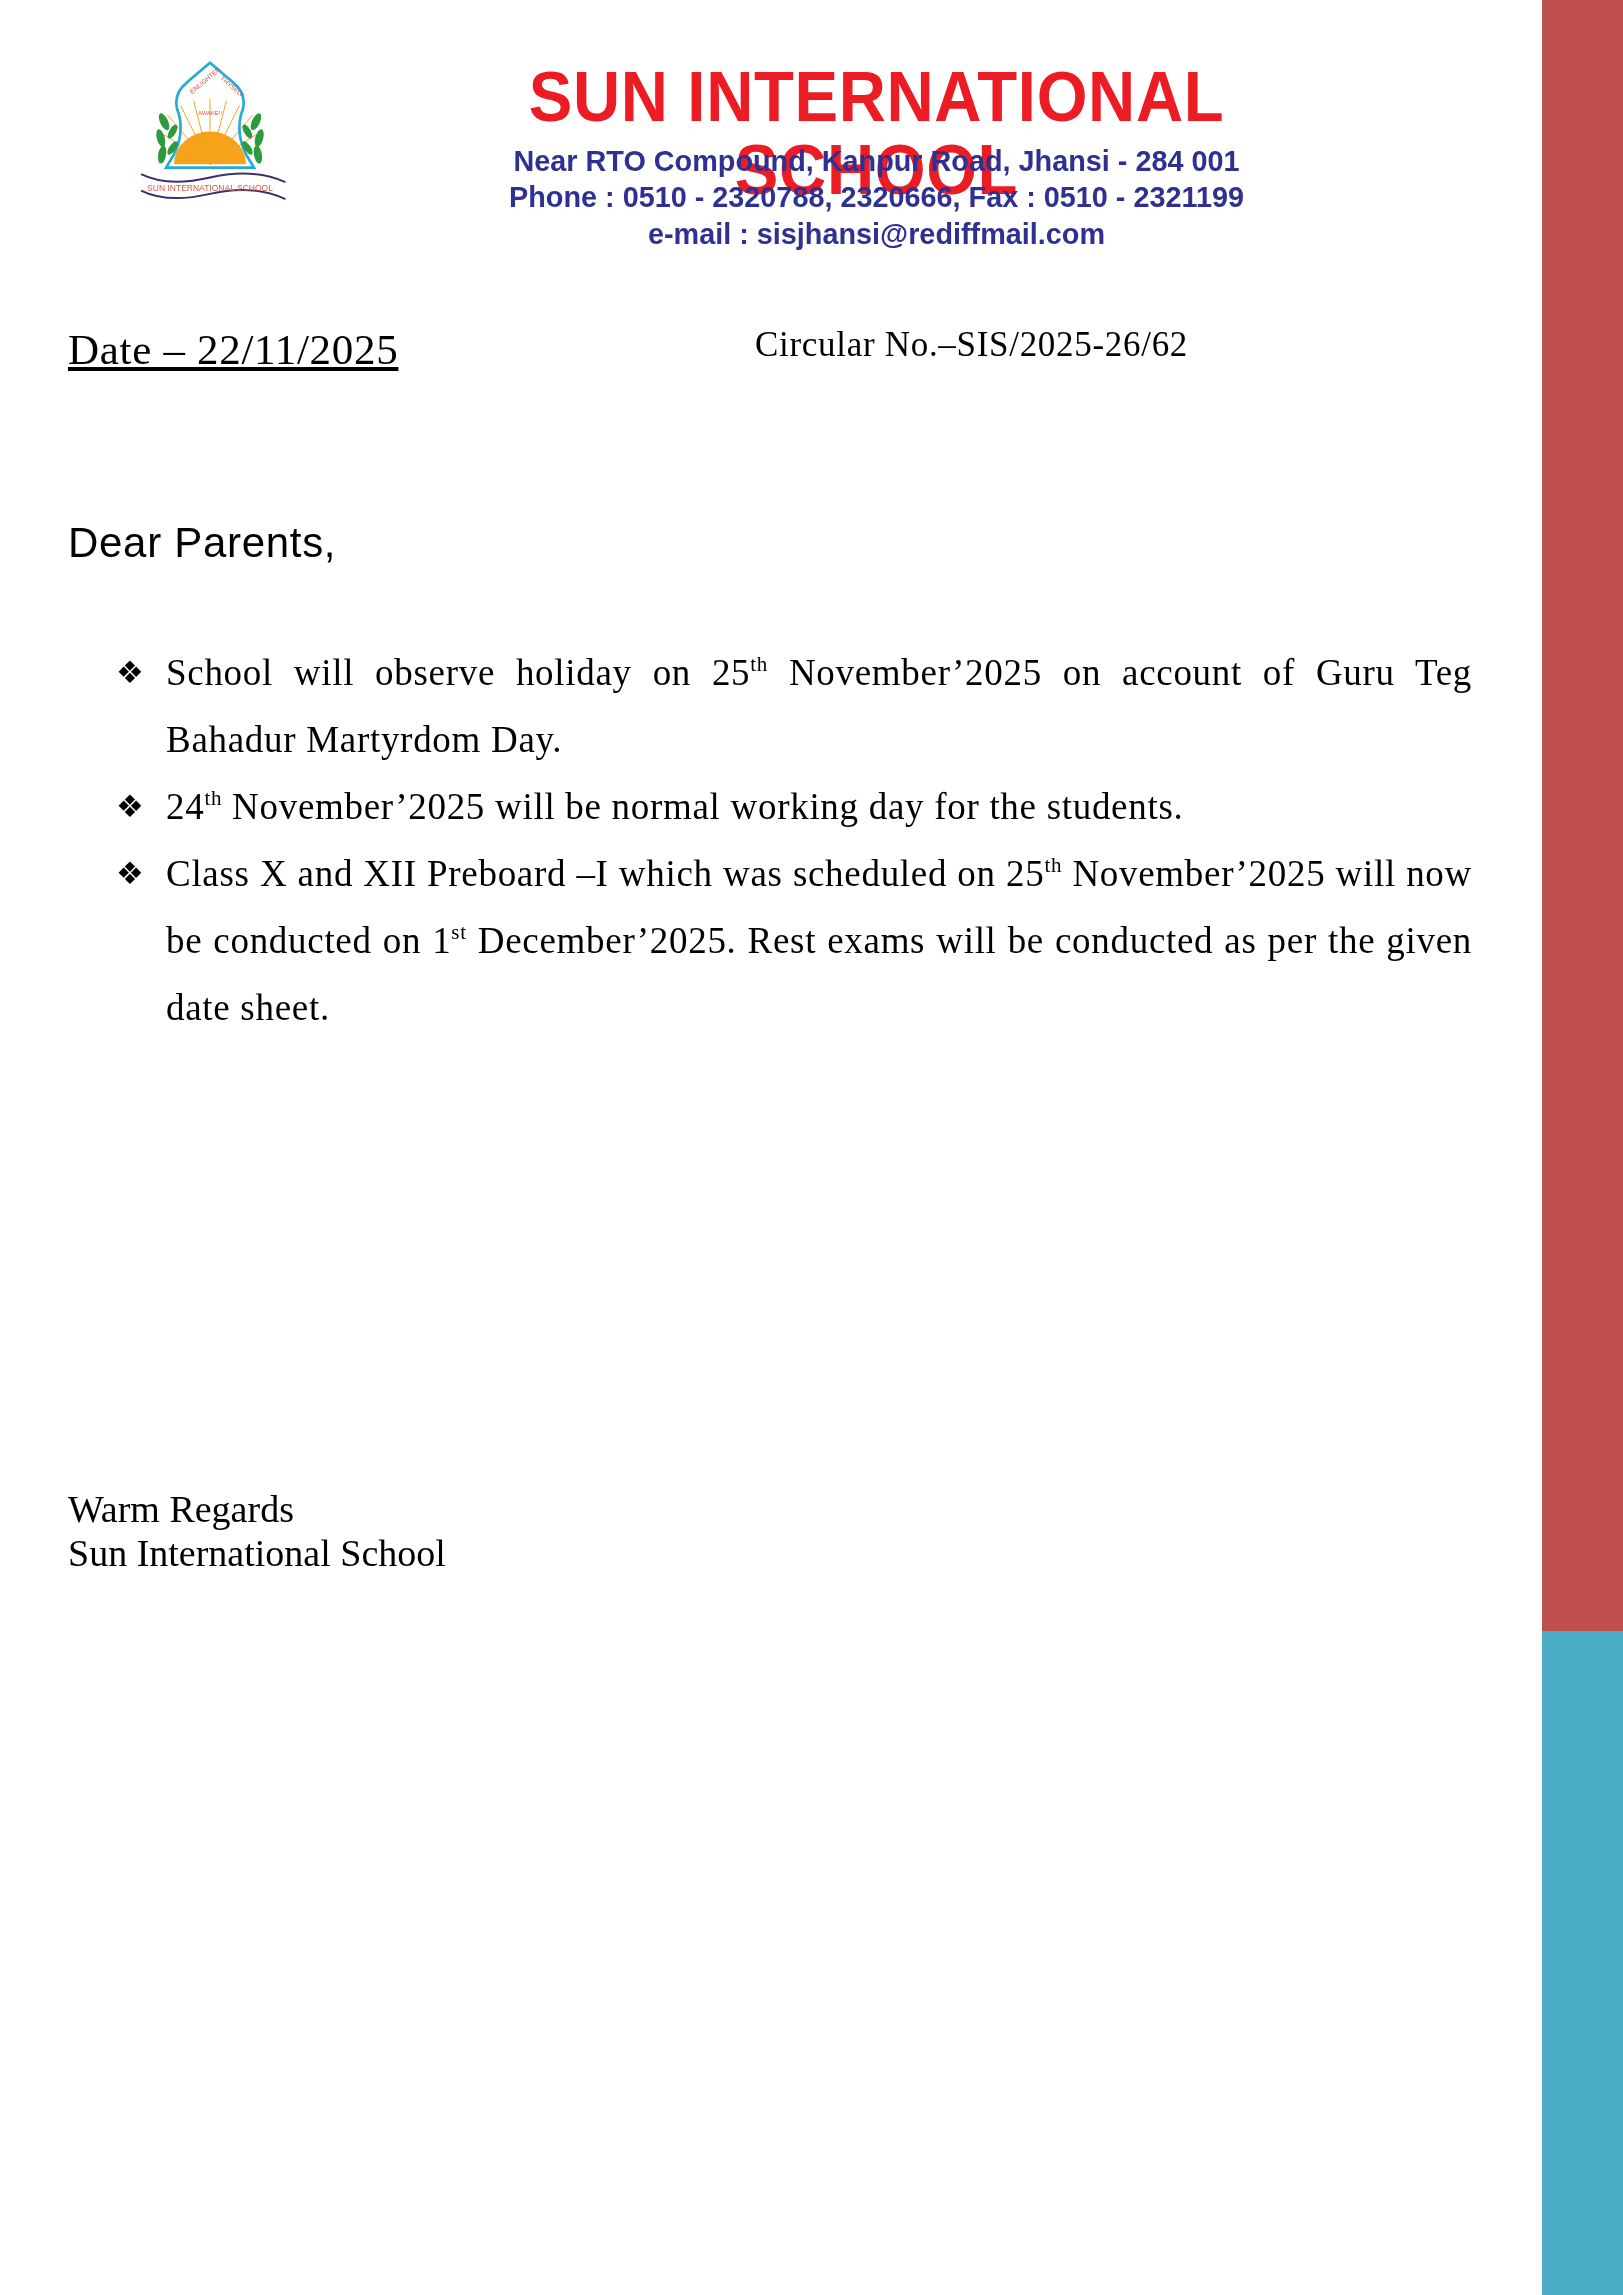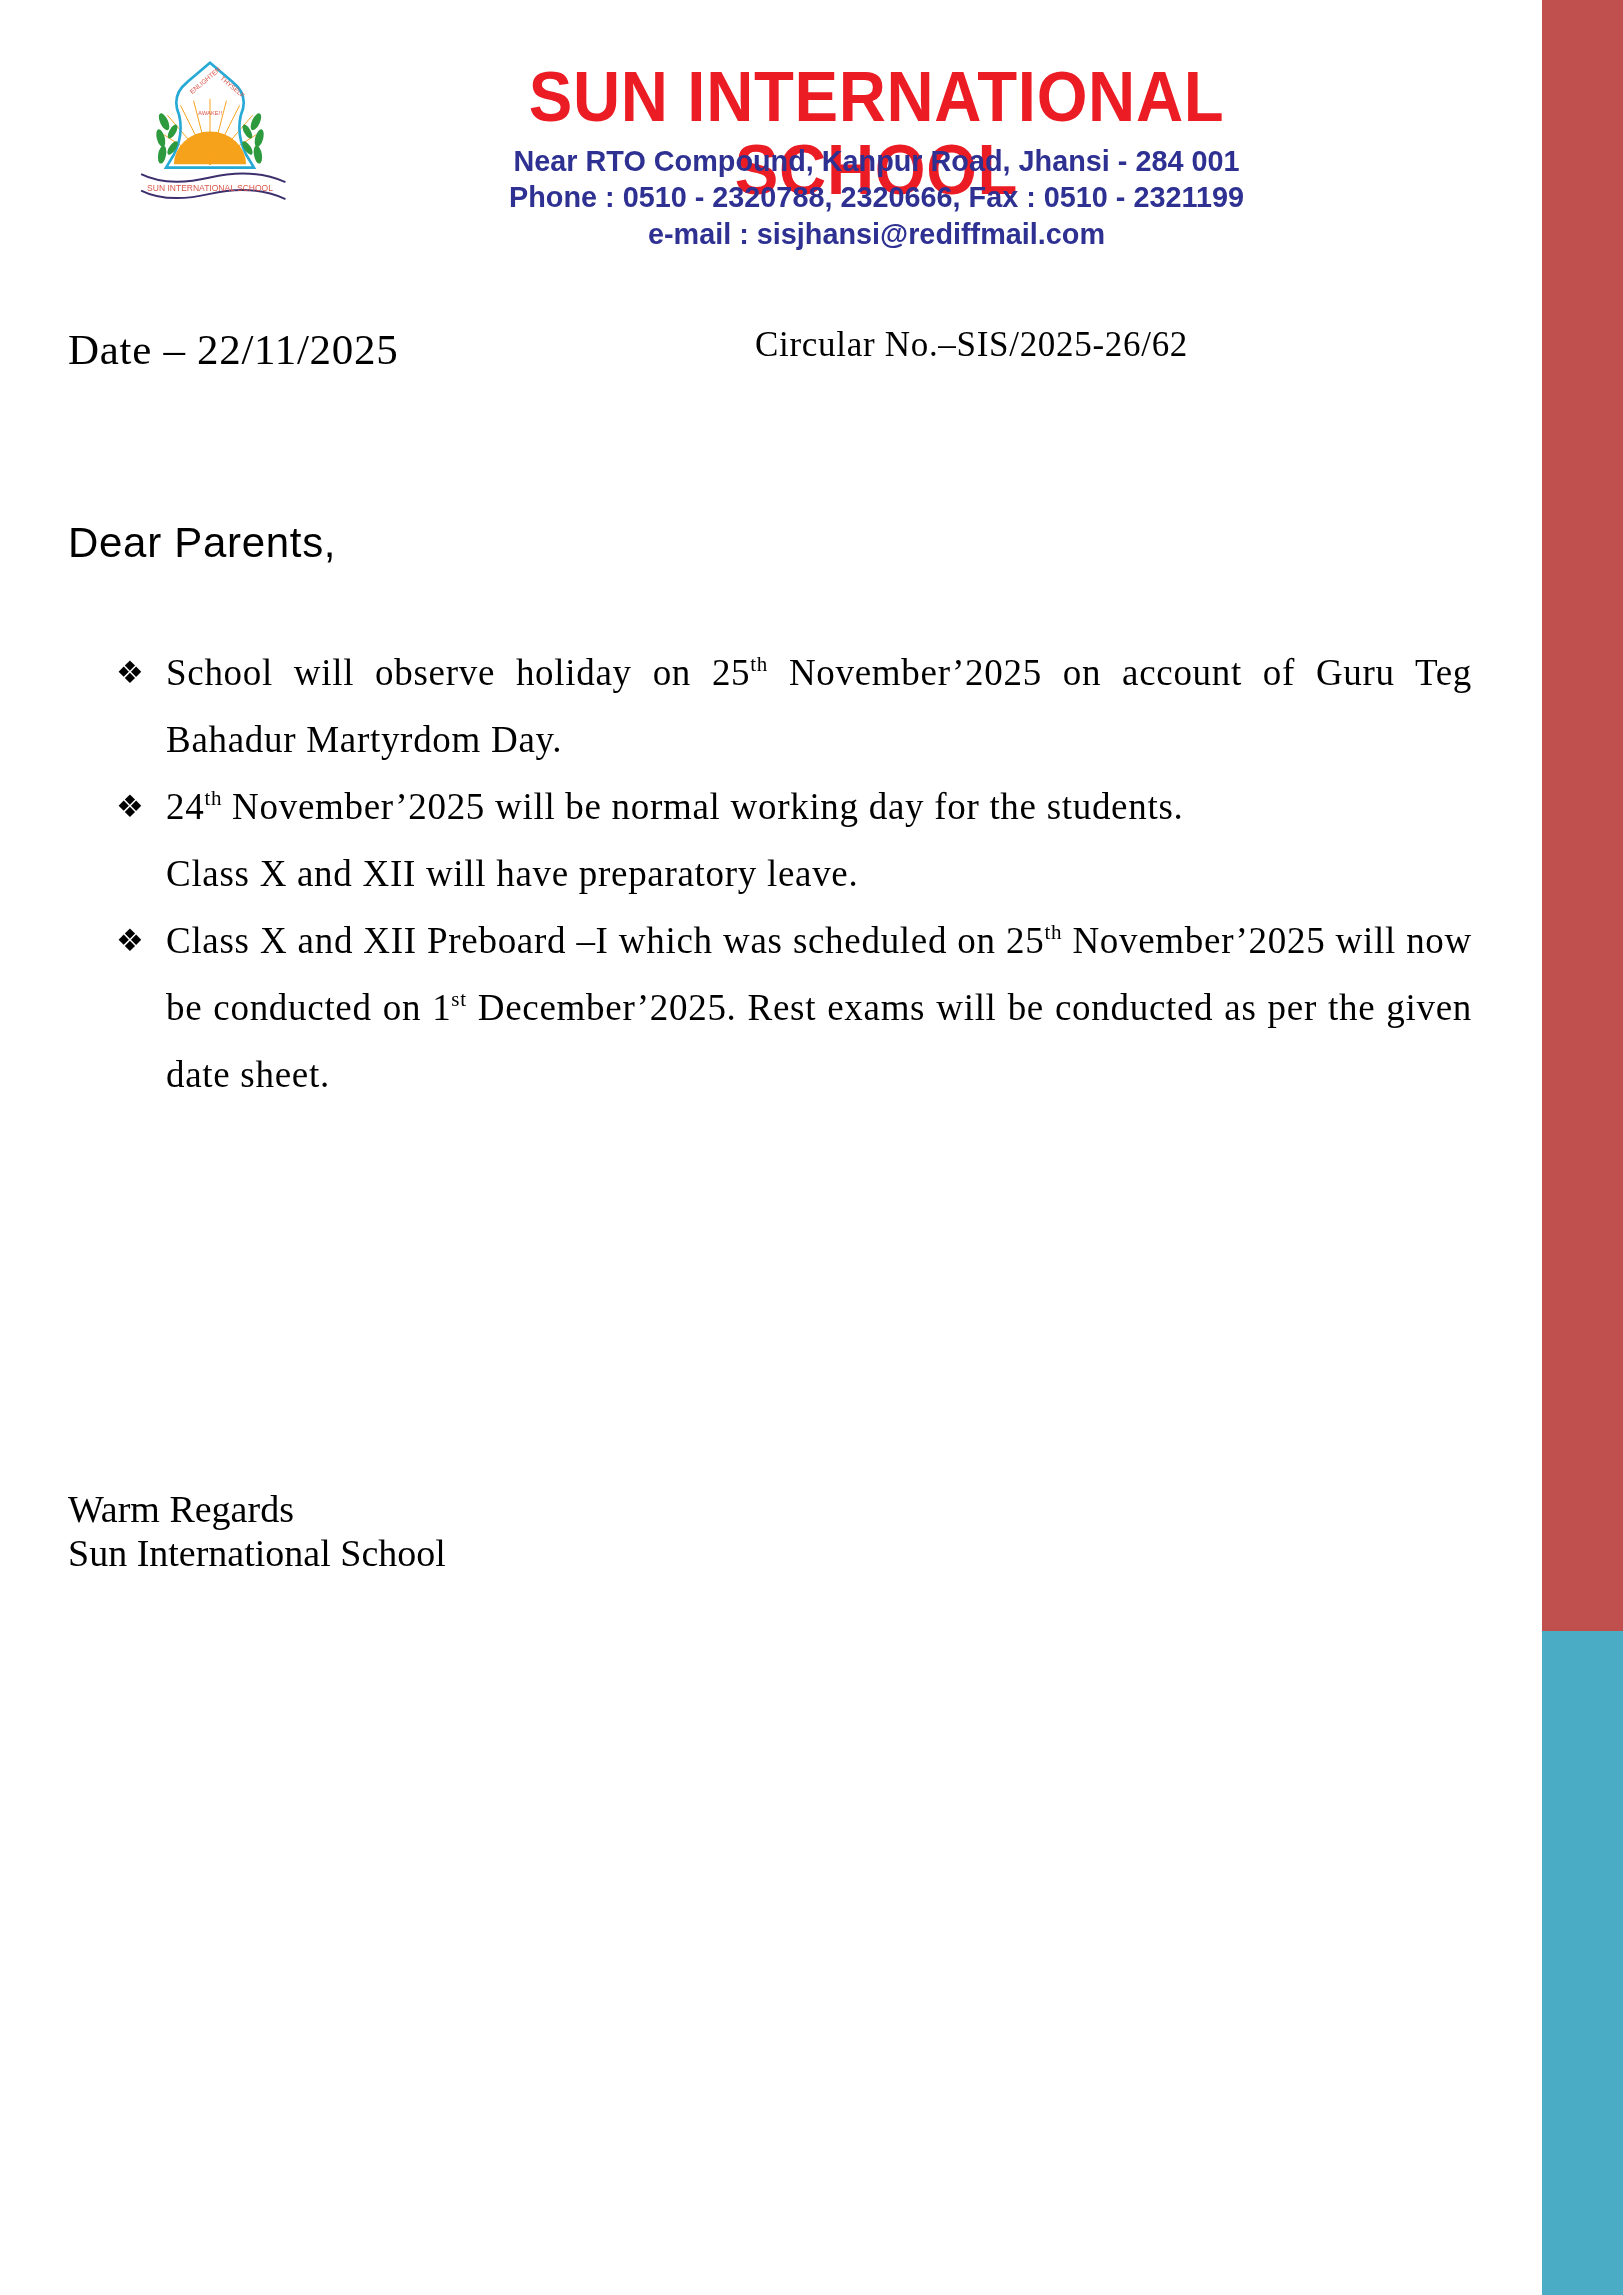--- a/index.html
+++ b/index.html
@@ -12,21 +12,21 @@
   .logo { position: absolute; left: 128px; top: 43px; width: 164px; height: 164px; }
   .school-name { position: absolute; left: 366px; top: 60px; width: 1021px; text-align: center;
     font-family: "Liberation Sans", sans-serif; font-weight: bold; font-size: 71px; line-height: 73px;
     color: #ec1c24; letter-spacing: 0.7px; transform: scaleX(0.92); transform-origin: center; }
   .addr { position: absolute; left: 366px; width: 1021px; text-align: center;
     font-family: "Liberation Sans", sans-serif; font-weight: bold; font-size: 30px; line-height: 35px; color: #2e3192; transform: scaleX(0.96); }
   .addr1 { top: 143px; }
   .addr2 { top: 179px; }
   .addr3 { top: 216px; }
 
-  .date { position: absolute; left: 68px; top: 325px; font-size: 43px; font-family: "Liberation Serif", serif; letter-spacing: 0.7px; }
+  .date { position: absolute; left: 68px; top: 325px; font-size: 43px; font-family: "Liberation Serif", serif; letter-spacing: 0.7px; text-decoration: underline; }
   .circular { position: absolute; left: 755px; top: 325px; font-size: 35px; font-family: "Liberation Serif", serif; letter-spacing: 0.7px; }
   .salutation { position: absolute; left: 68px; top: 519px; font-size: 42px; font-family: Liberation Sans, sans-serif; letter-spacing: 0.7px; }
 
   .bullets { position: absolute; left: 116px; top: 639px; width: 1356px; list-style: none; margin: 0; padding: 0; }
   .bullet { position: relative; padding-left: 50px; font-size: 37px; line-height: 67px; text-align: justify; font-family: "Liberation Serif", serif; letter-spacing: 0.7px; }
   .bullet-icon { position: absolute; left: 0; top: 0; font-size: 31px; line-height: 67px; font-family: "DejaVu Sans", sans-serif; }
   .sub-line { display: block; text-align: left; }
   sup { font-size: 21px; line-height: 0; vertical-align: 14.4px; }
 
   .closing { position: absolute; left: 68px; top: 1446px; font-size: 38px; line-height: 44px; font-family: "Liberation Serif", serif; margin-top: 41px; }
@@ -93,21 +93,20 @@
 <div class="salutation">Dear Parents,</div>
 
 <ul class="bullets">
   <li class="bullet">
     <span class="bullet-icon">❖</span>
     <span>School will observe holiday on 25</span><sup>th</sup><span> November’2025 on account of Guru Teg Bahadur Martyrdom Day.</span>
   </li>
   <li class="bullet">
     <span class="bullet-icon">❖</span>
     <span>24</span><sup>th</sup><span> November’2025 will be normal working day for the students.</span>
-    <span class="sub-line">Class X and XII will have preparatory leave.</span>
   </li>
   <li class="bullet">
     <span class="bullet-icon">❖</span>
     <span>Class X and XII Preboard –I which was scheduled on 25</span><sup>th</sup><span> November’2025 will now be conducted on 1</span><sup>st</sup><span> December’2025. Rest exams will be conducted as per the given date sheet.</span>
   </li>
 </ul>
 
 <div class="closing">
   <div>Warm Regards</div>
   <div>Sun International School</div>

